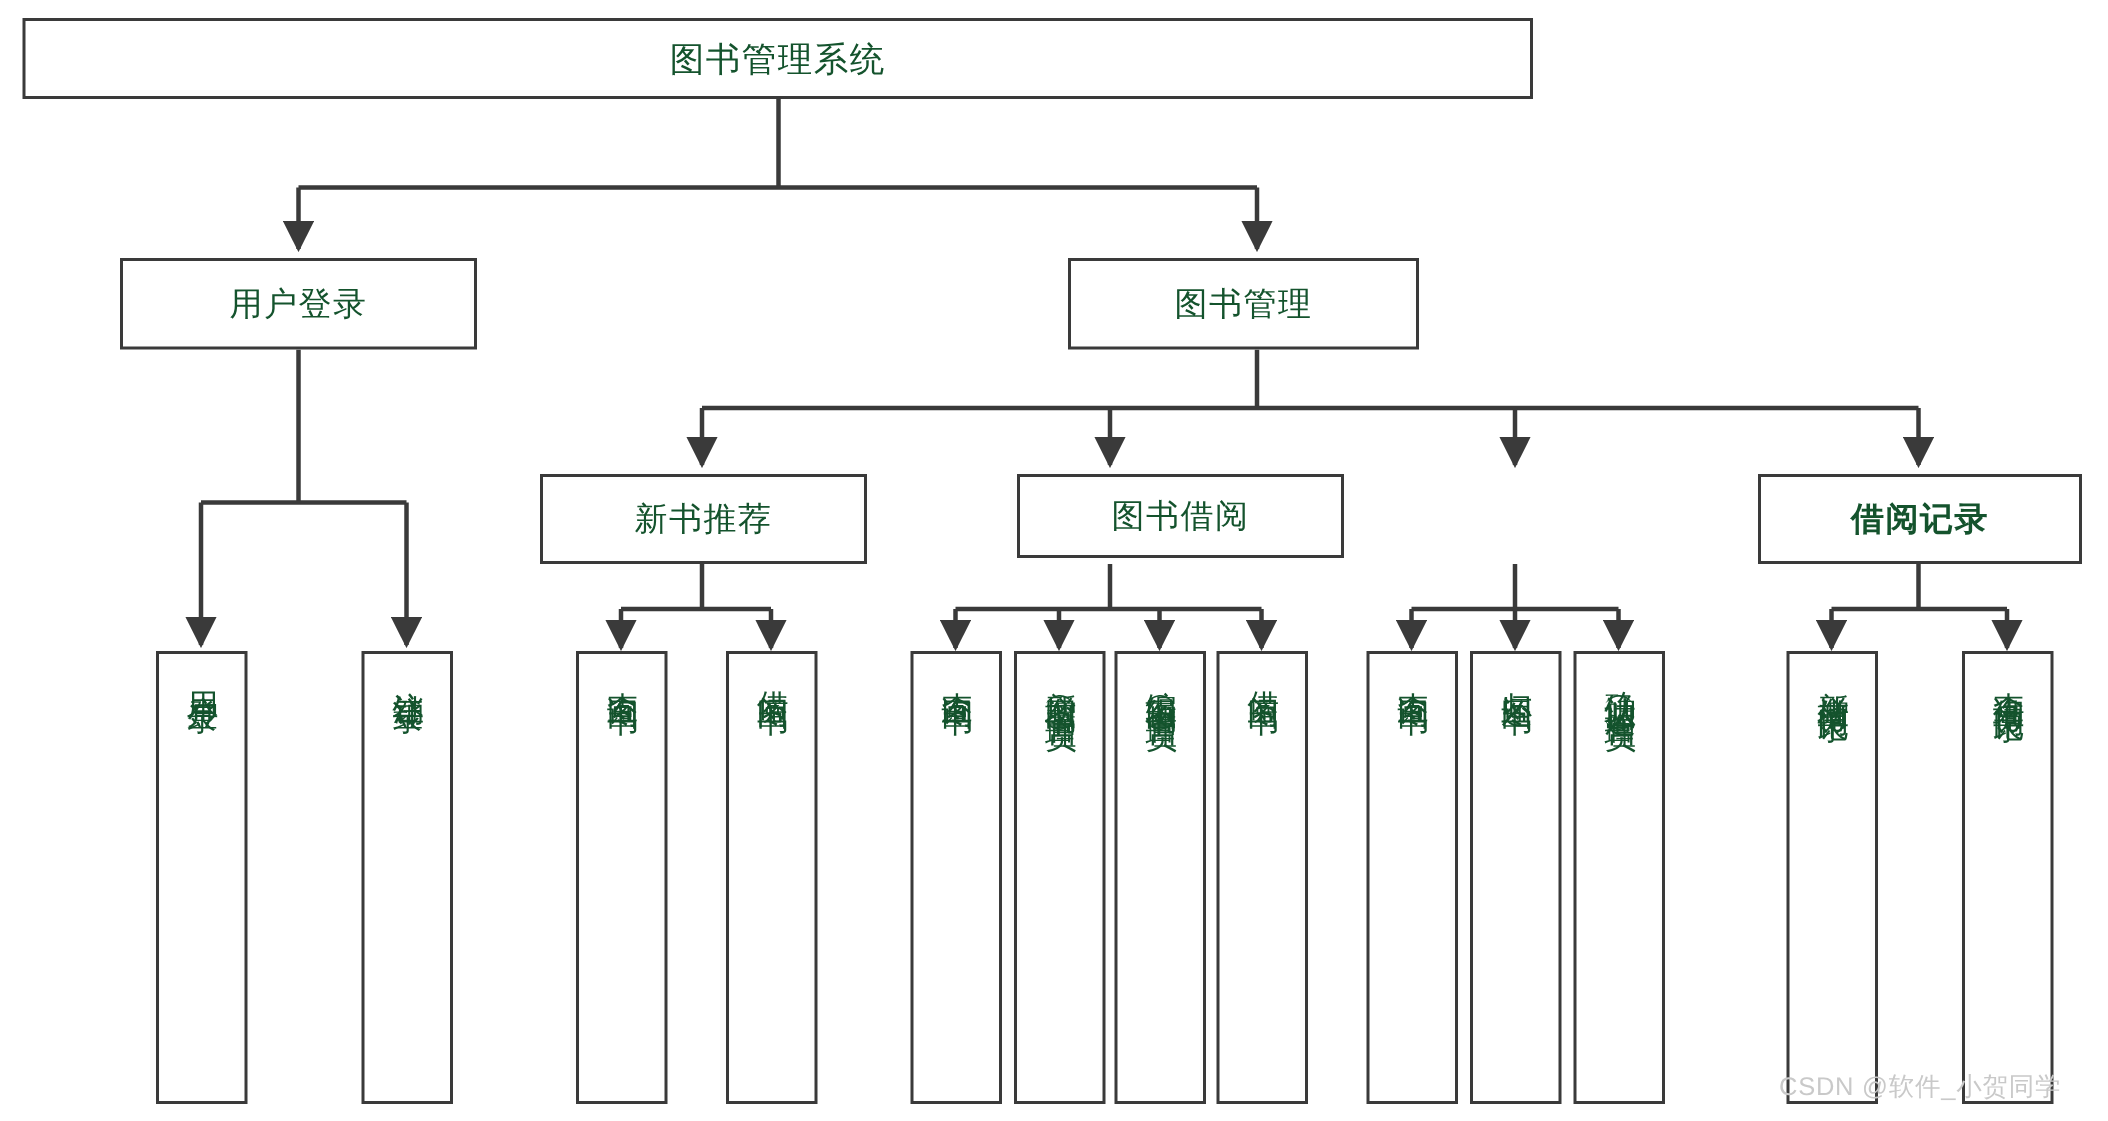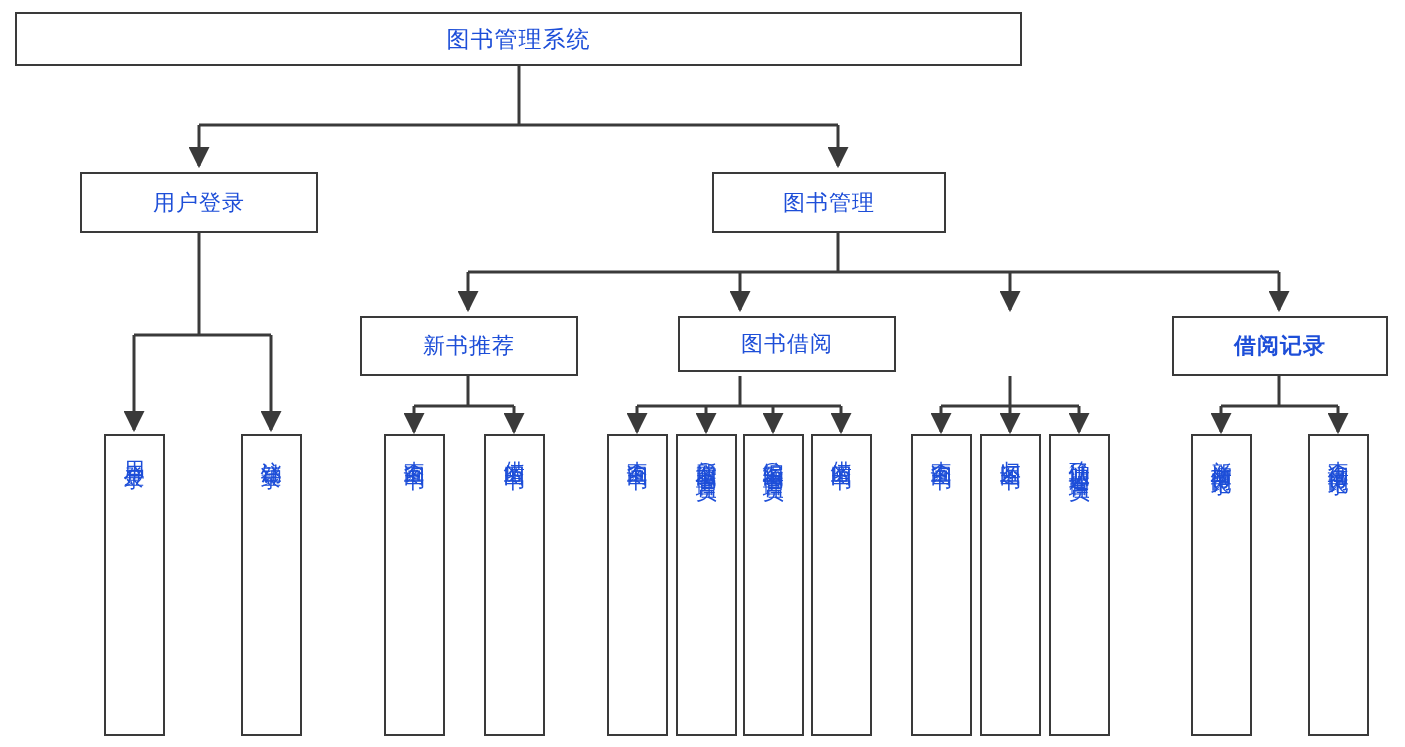--- a/index.html
+++ b/index.html
@@ -20,21 +20,21 @@
     pointer-events:none;
   }
   .node{
     position:absolute;
     box-sizing:border-box;
     background:#ffffff;
     border:2px solid #3a3a3a;
     display:flex;
     align-items:center;
     justify-content:center;
-    color:#1d4ed8;
+    color:#14532d;
   }
   .node.h-node{
     font-size:22px;
     letter-spacing:1px;
   }
   .node.root{
     font-size:23px;
   }
   .node.leaf{
     font-size:21px;
@@ -188,14 +188,15 @@
   </div>
 
   <div class="node leaf" style="left:1191px;top:434px;width:61px;height:302px;">
     <span class="vtext">新增借阅记录</span>
   </div>
 
   <div class="node leaf" style="left:1308px;top:434px;width:61px;height:302px;">
     <span class="vtext">查询借阅记录</span>
   </div>
 
+  <div class="watermark">CSDN @软件_小贺同学</div>
 
 </div>
 
 </body></html>

